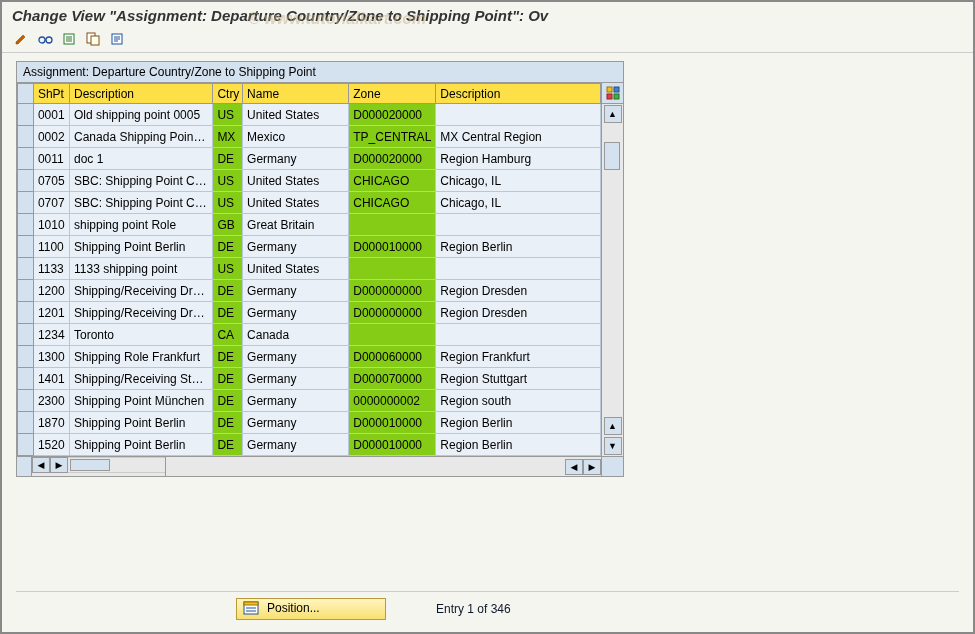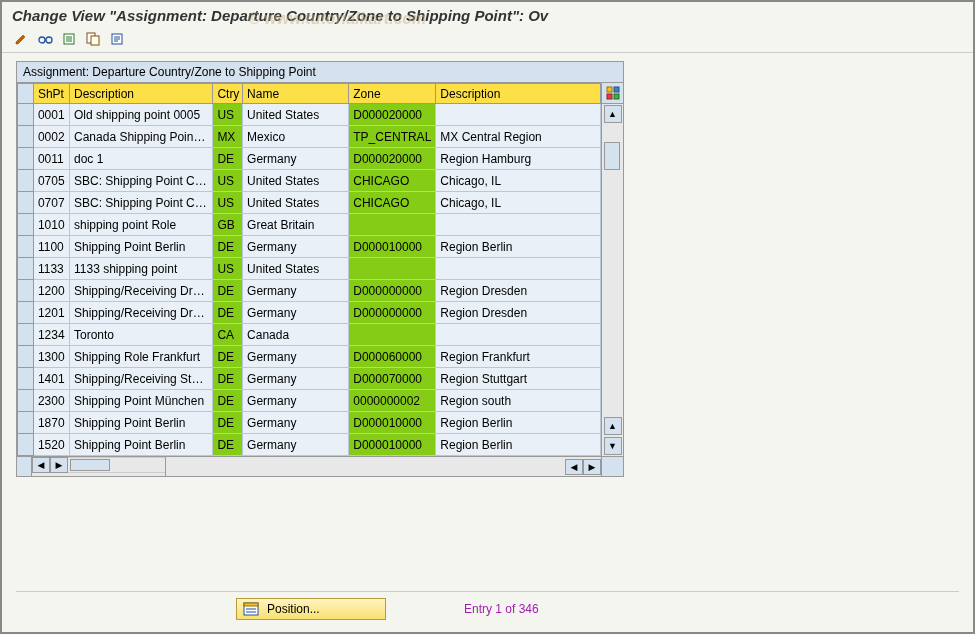--- a/index.html
+++ b/index.html
@@ -189,36 +189,34 @@
     right: 14px;
     border-top: 1px solid #ccc;
     padding-top: 6px;
     display: flex;
     align-items: center;
     gap: 50px;
     padding-left: 220px;
   }
   .position-btn {
     display: flex;
-    align-items: center;
     border: 1px solid #b89a3a;
     background: linear-gradient(#fff5c0, #f8e070);
-    padding: 10px 6px;
+    padding: 2px 6px;
     cursor: pointer;
     width: 150px;
     height: 22px;
   }
   .position-btn .ic {
     width: 16px; height: 14px;
     margin-right: 8px;
   }
   .entry-text {
     font-size: 12px;
-    color: #a21caf;
-    margin-left: 28px;
+    color: #0f172a;
   }
   .settings-ic svg { width:16px; height:16px; }
 </style>
 </head>
 <body>
 
 <div class="main-border">
 
   <div class="title-bar">Change View "Assignment: Departure Country/Zone to Shipping Point": Ov</div>
   <div class="watermark">© www.tutorialkart.com</div>

